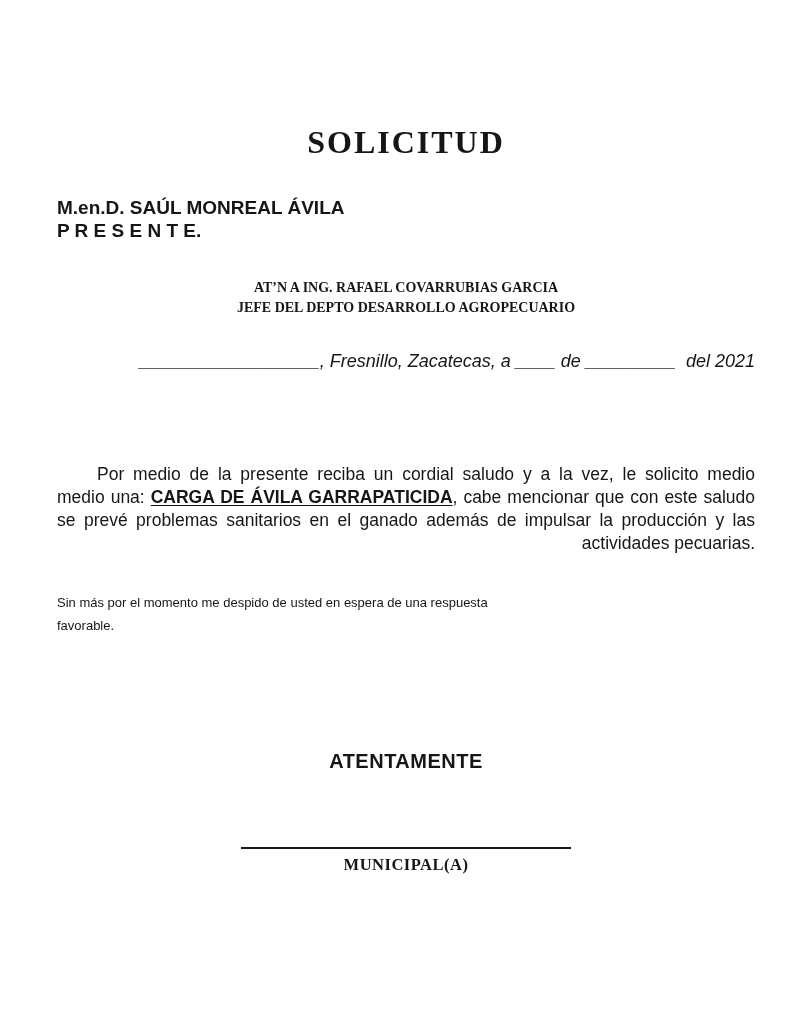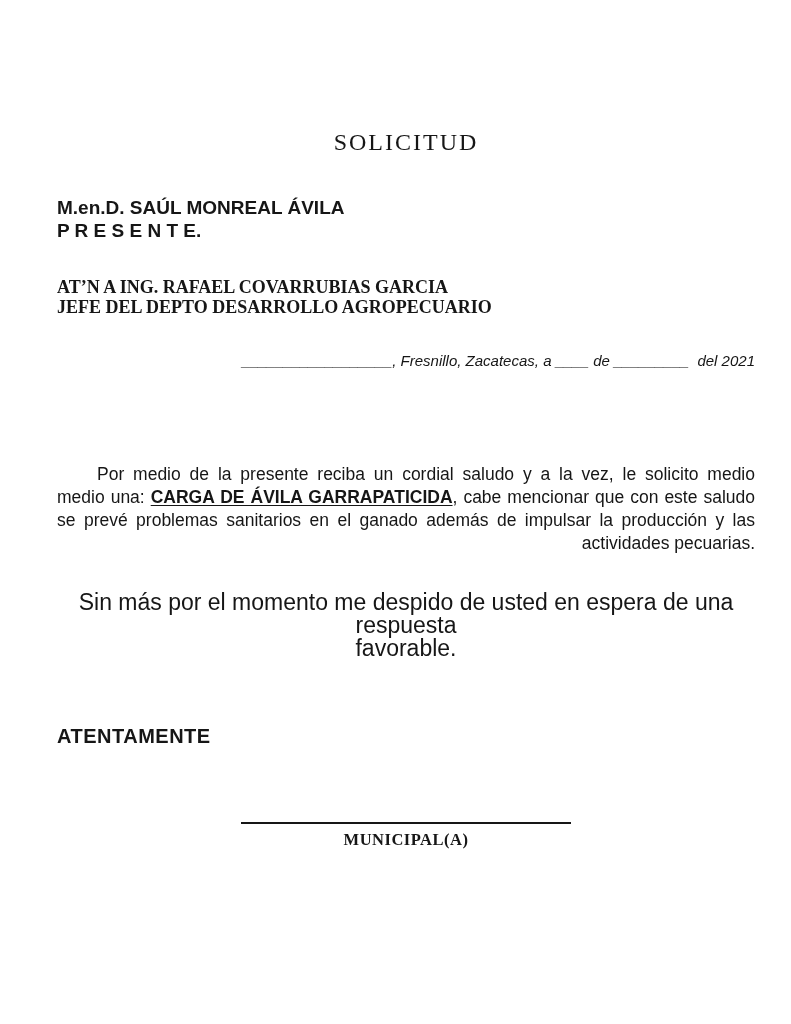--- a/index.html
+++ b/index.html
@@ -16,44 +16,44 @@
     color: #161616;
     box-sizing: border-box;
     padding: 126px 36px 0 57px;
     font-family: "Liberation Sans", sans-serif;
     overflow: hidden;
   }
   .doc-title {
     margin: 0;
     text-align: center;
     font-family: "Liberation Serif", serif;
-    font-weight: normal;
-    font-size: 24px;
+    font-weight: bold;
+    font-size: 32px;
     line-height: 32px;
     letter-spacing: 2px;
   }
   .addressee {
     margin-top: 38px;
     font-weight: bold;
     font-size: 19px;
     line-height: 23px;
   }
   .attn {
     margin-top: 36px;
-    text-align: left;
+    text-align: center;
     font-family: "Liberation Serif", serif;
     font-weight: bold;
-    font-size: 18px;
+    font-size: 14px;
     line-height: 19.5px;
   }
   .dateline {
     margin-top: 34px;
     text-align: right;
     font-style: italic;
-    font-size: 15px;
+    font-size: 18px;
     line-height: 20px;
     white-space: pre;
   }
   .body-par {
     margin-top: 92px;
     font-size: 17.5px;
     line-height: 23px;
   }
   .jline {
     text-align: justify;
@@ -65,27 +65,27 @@
   .lastline {
     text-align: right;
   }
   .hl {
     font-weight: bold;
     text-decoration: underline;
     text-underline-offset: 2px;
   }
   .closing {
     margin-top: 36px;
-    text-align: center;
-    font-size: 23px;
+    text-align: left;
+    font-size: 13px;
     line-height: 23px;
   }
   .salutation {
-    margin-top: 64px;
-    text-align: left;
+    margin-top: 112px;
+    text-align: center;
     font-weight: bold;
     font-size: 20px;
     line-height: 25px;
     letter-spacing: 0.5px;
   }
   .sig-line {
     width: 330px;
     margin: 73px auto 0;
     border-top: 2px solid #161616;
     height: 0;

